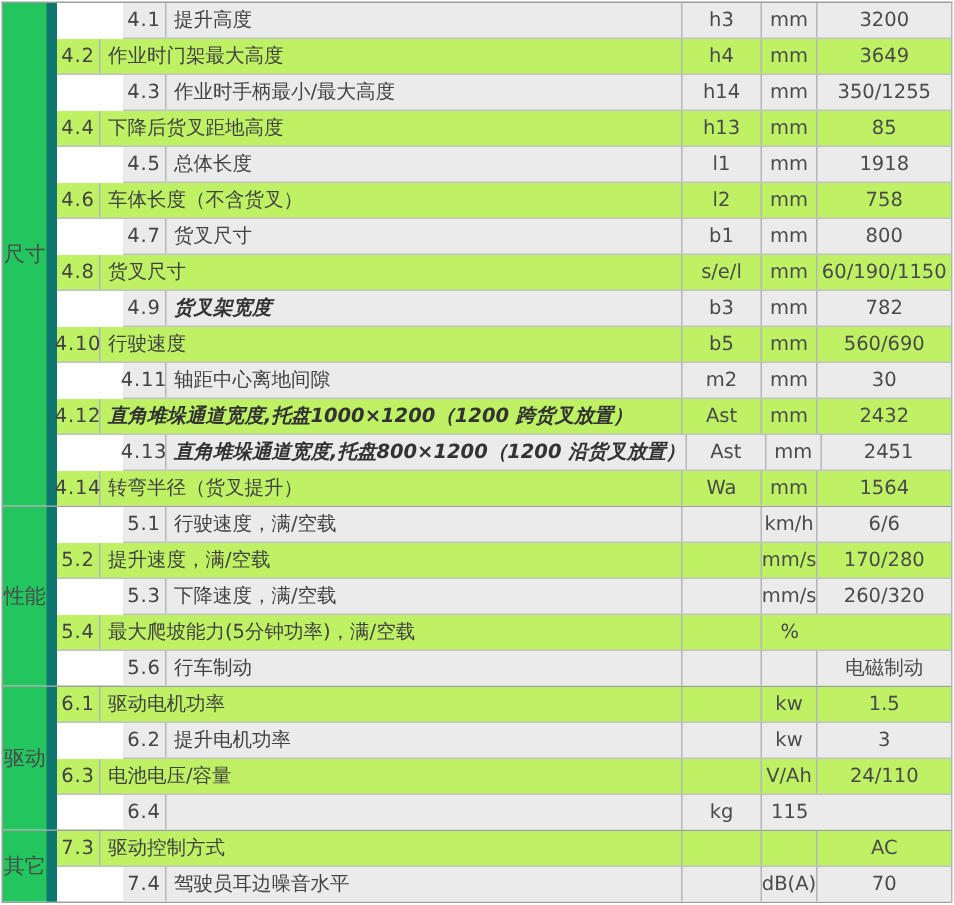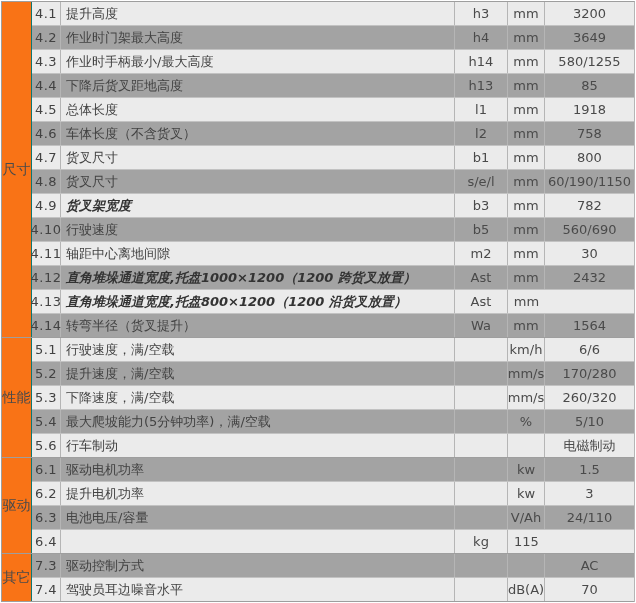--- a/index.html
+++ b/index.html
@@ -23,45 +23,46 @@
     border-left: 1px solid #9e9e9e;
     border-right: 1px solid #b5b5b5;
   }
   .section {
     display: flex;
     border-bottom: 1px solid #9e9e9e;
   }
   .category-cell {
     width: 29px;
     min-width: 29px;
-    background: #f97316;
+    background: #22c55e;
     display: flex;
     align-items: center;
     justify-content: center;
-    border-right: 1px solid #0f766e;
+    border-right: 7px solid #0f766e;
     color: #4a4a4a;
     font-size: 14px;
     text-align: center;
   }
   .section-rows {
     flex: 1 1 auto;
     min-width: 0;
   }
   .row {
     display: grid;
     grid-template-columns: 29px 1fr 53px 37px 89px;
     height: 23px;
     border-bottom: 1px solid #c2c2c2;
-    background: #a3a3a3;
+    background: #bef264;
   }
   .section-rows .row:last-child {
     border-bottom: none;
   }
   .row.shaded {
     background: #ebebeb;
+    margin-left: 44px;
   }
   .cell {
     box-sizing: border-box;
     display: flex;
     align-items: center;
     justify-content: center;
     border-right: 1px solid #b5b5b5;
     overflow: visible;
     white-space: nowrap;
     line-height: 23px;
@@ -107,21 +108,21 @@
     <div class="cell symbol">h4</div>
     <div class="cell unit">mm</div>
     <div class="cell value">3649</div>
   </div>
 
   <div class="row shaded">
     <div class="cell num">4.3</div>
     <div class="cell desc">作业时手柄最小/最大高度</div>
     <div class="cell symbol">h14</div>
     <div class="cell unit">mm</div>
-    <div class="cell value">580/1255</div>
+    <div class="cell value">350/1255</div>
   </div>
 
   <div class="row">
     <div class="cell num">4.4</div>
     <div class="cell desc">下降后货叉距地高度</div>
     <div class="cell symbol">h13</div>
     <div class="cell unit">mm</div>
     <div class="cell value">85</div>
   </div>
 
@@ -187,20 +188,21 @@
     <div class="cell symbol">Ast</div>
     <div class="cell unit">mm</div>
     <div class="cell value">2432</div>
   </div>
 
   <div class="row shaded bold">
     <div class="cell num">4.13</div>
     <div class="cell desc">直角堆垛通道宽度,托盘800×1200（1200 沿货叉放置）</div>
     <div class="cell symbol">Ast</div>
     <div class="cell unit">mm</div>
+    <div class="cell value">2451</div>
   </div>
 
   <div class="row">
     <div class="cell num">4.14</div>
     <div class="cell desc">转弯半径（货叉提升）</div>
     <div class="cell symbol">Wa</div>
     <div class="cell unit">mm</div>
     <div class="cell value">1564</div>
   </div>
 </div>
@@ -231,21 +233,20 @@
     <div class="cell symbol"></div>
     <div class="cell unit">mm/s</div>
     <div class="cell value">260/320</div>
   </div>
 
   <div class="row">
     <div class="cell num">5.4</div>
     <div class="cell desc">最大爬坡能力(5分钟功率)，满/空载</div>
     <div class="cell symbol"></div>
     <div class="cell unit">%</div>
-    <div class="cell value">5/10</div>
   </div>
 
   <div class="row shaded">
     <div class="cell num">5.6</div>
     <div class="cell desc">行车制动</div>
     <div class="cell symbol"></div>
     <div class="cell unit"></div>
     <div class="cell value">电磁制动</div>
   </div>
 </div>

